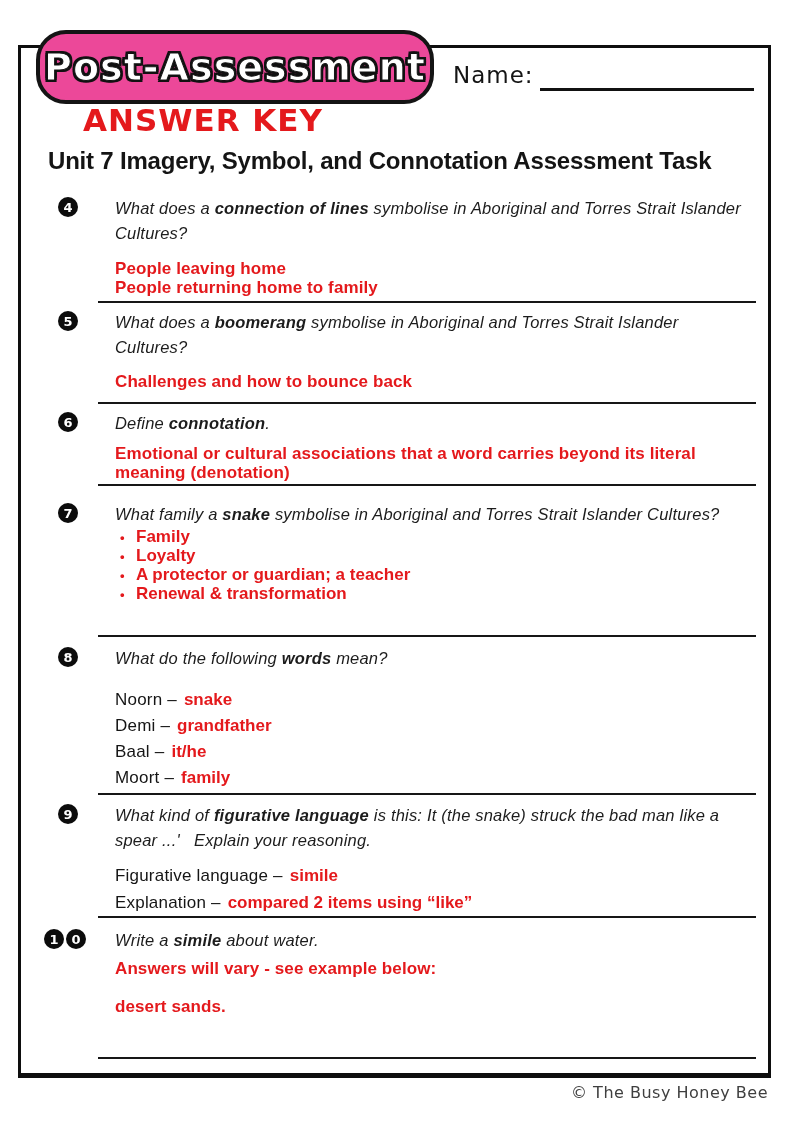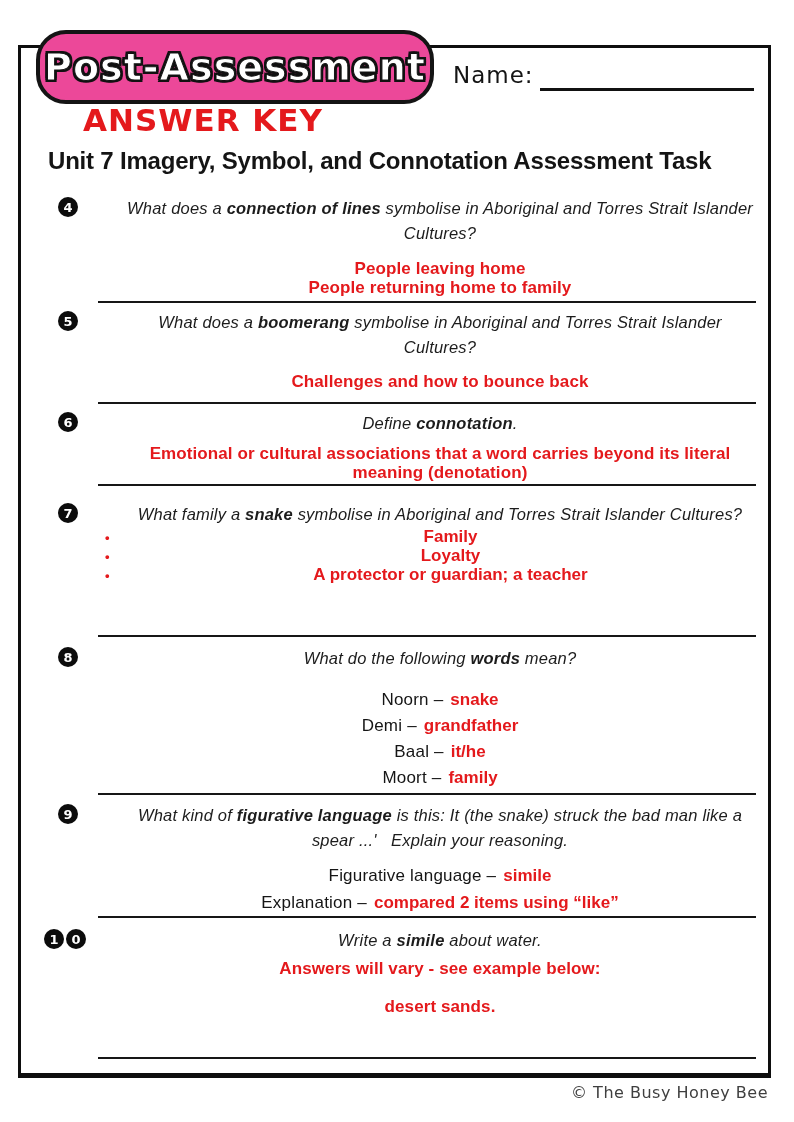--- a/index.html
+++ b/index.html
@@ -38,21 +38,21 @@
   .hdr-sub{font-weight:bold;font-size:24px;margin-top:9px;white-space:nowrap;letter-spacing:-0.2px;color:#141414;}
   
   .q{position:absolute;left:0;width:794px;}
   .badge-col{position:absolute;left:58px;top:1px;display:flex;gap:2px;}
   .q10 .badge-col{left:44px;}
   .badge{
     width:20px;height:20px;border-radius:50%;background:#0c0c0c;color:#fff;
     font-family:"DejaVu Sans",sans-serif;font-weight:bold;font-size:13px;
     display:flex;align-items:center;justify-content:center;
   }
-  .qbody{position:absolute;left:100px;top:0;width:680px;text-align:center;}
+  .qbody{position:absolute;left:115px;top:0;width:680px;}
   .qtext{
     margin:0;font-family:"Liberation Sans",sans-serif;font-style:italic;
     font-size:16.5px;line-height:25px;color:#1c1c1c;white-space:pre-wrap;letter-spacing:0.2px;
   }
   .qtext b{font-weight:bold;}
   .ans{font-weight:bold;font-size:17px;line-height:19px;letter-spacing:0.1px;}
   .red{color:#e4191c;}
   .ans div{margin:0;}
   .bullets{font-weight:bold;font-size:17px;line-height:19px;}
   .bullets .bi{padding-left:21px;position:relative;}
@@ -134,20 +134,21 @@
 <section class="q" style="top:502px">
   <div class="badge-col">
     <span class="badge">7</span>
   </div>
   <div class="qbody">
     <p class="qtext"><span>What family a </span><b>snake</b><span> symbolise in Aboriginal and Torres Strait Islander Cultures?</span></p>
     <div class="bullets red">
       <div class="bi">Family</div>
       <div class="bi">Loyalty</div>
       <div class="bi">A protector or guardian; a teacher</div>
+      <div class="bi">Renewal &amp; transformation</div>
     </div>
   </div>
 </section>
 <div class="sep" style="top:635px"></div>
 
 <section class="q" style="top:646px">
   <div class="badge-col">
     <span class="badge">8</span>
   </div>
   <div class="qbody">

